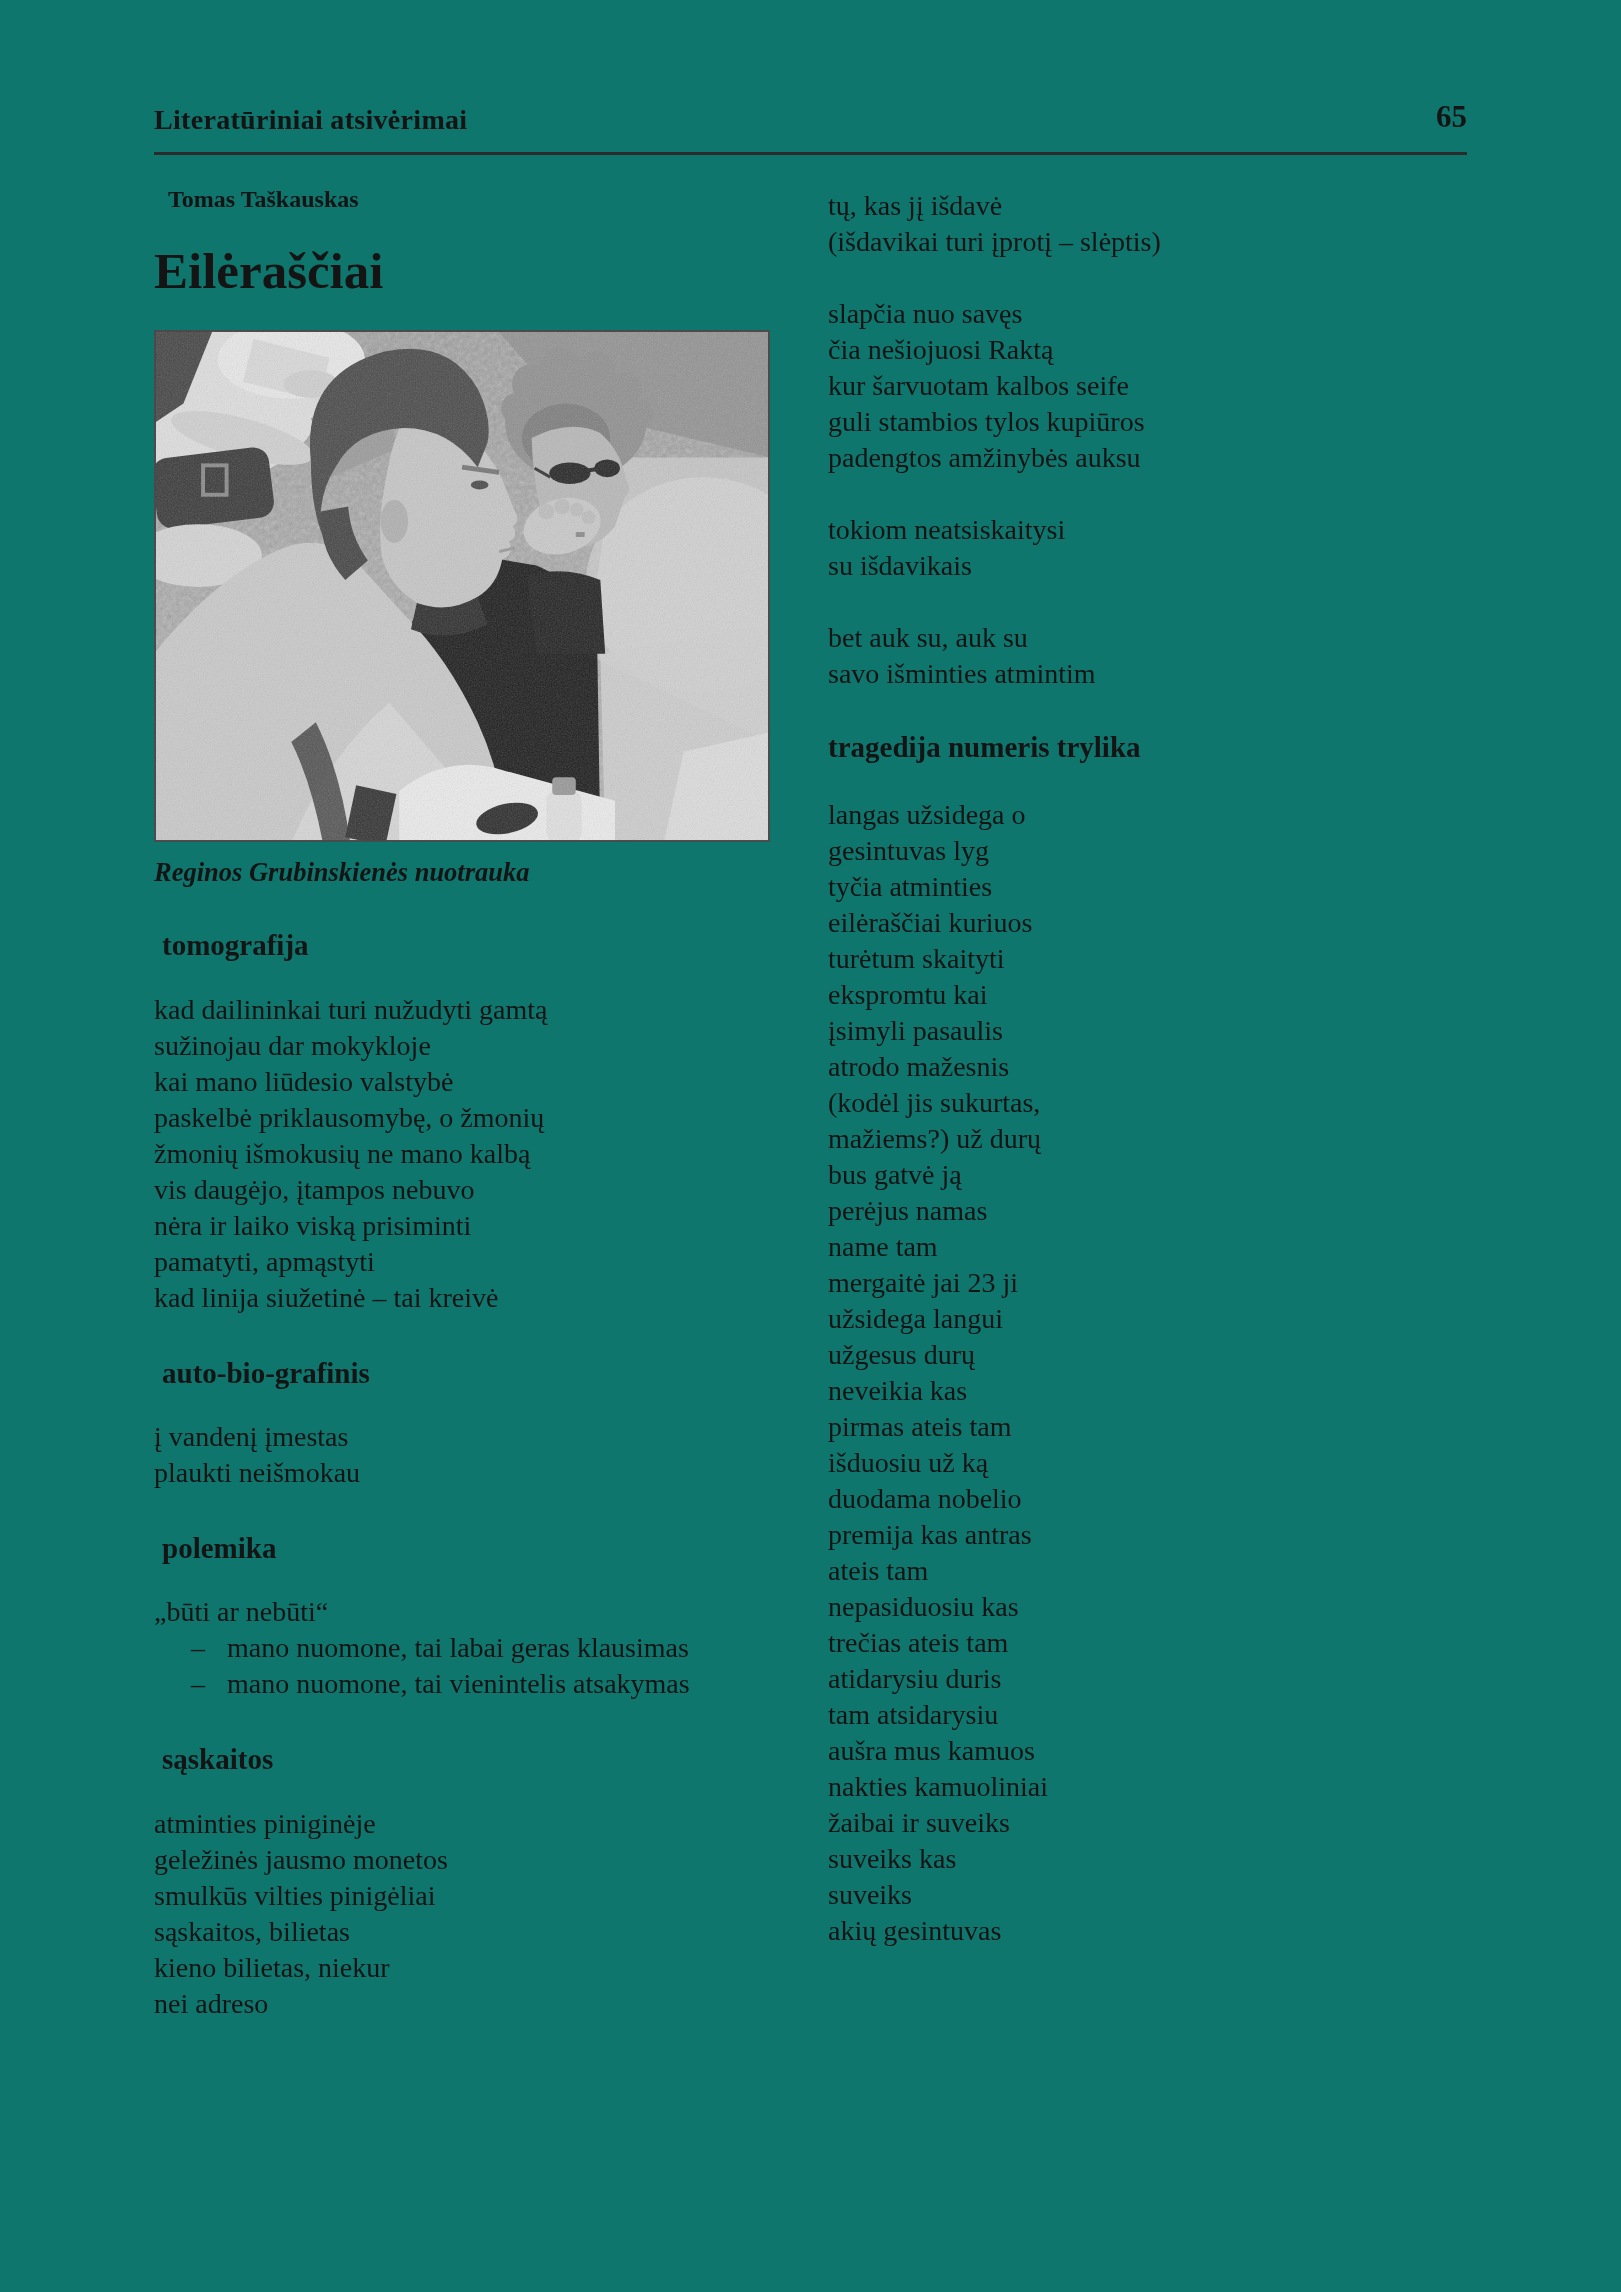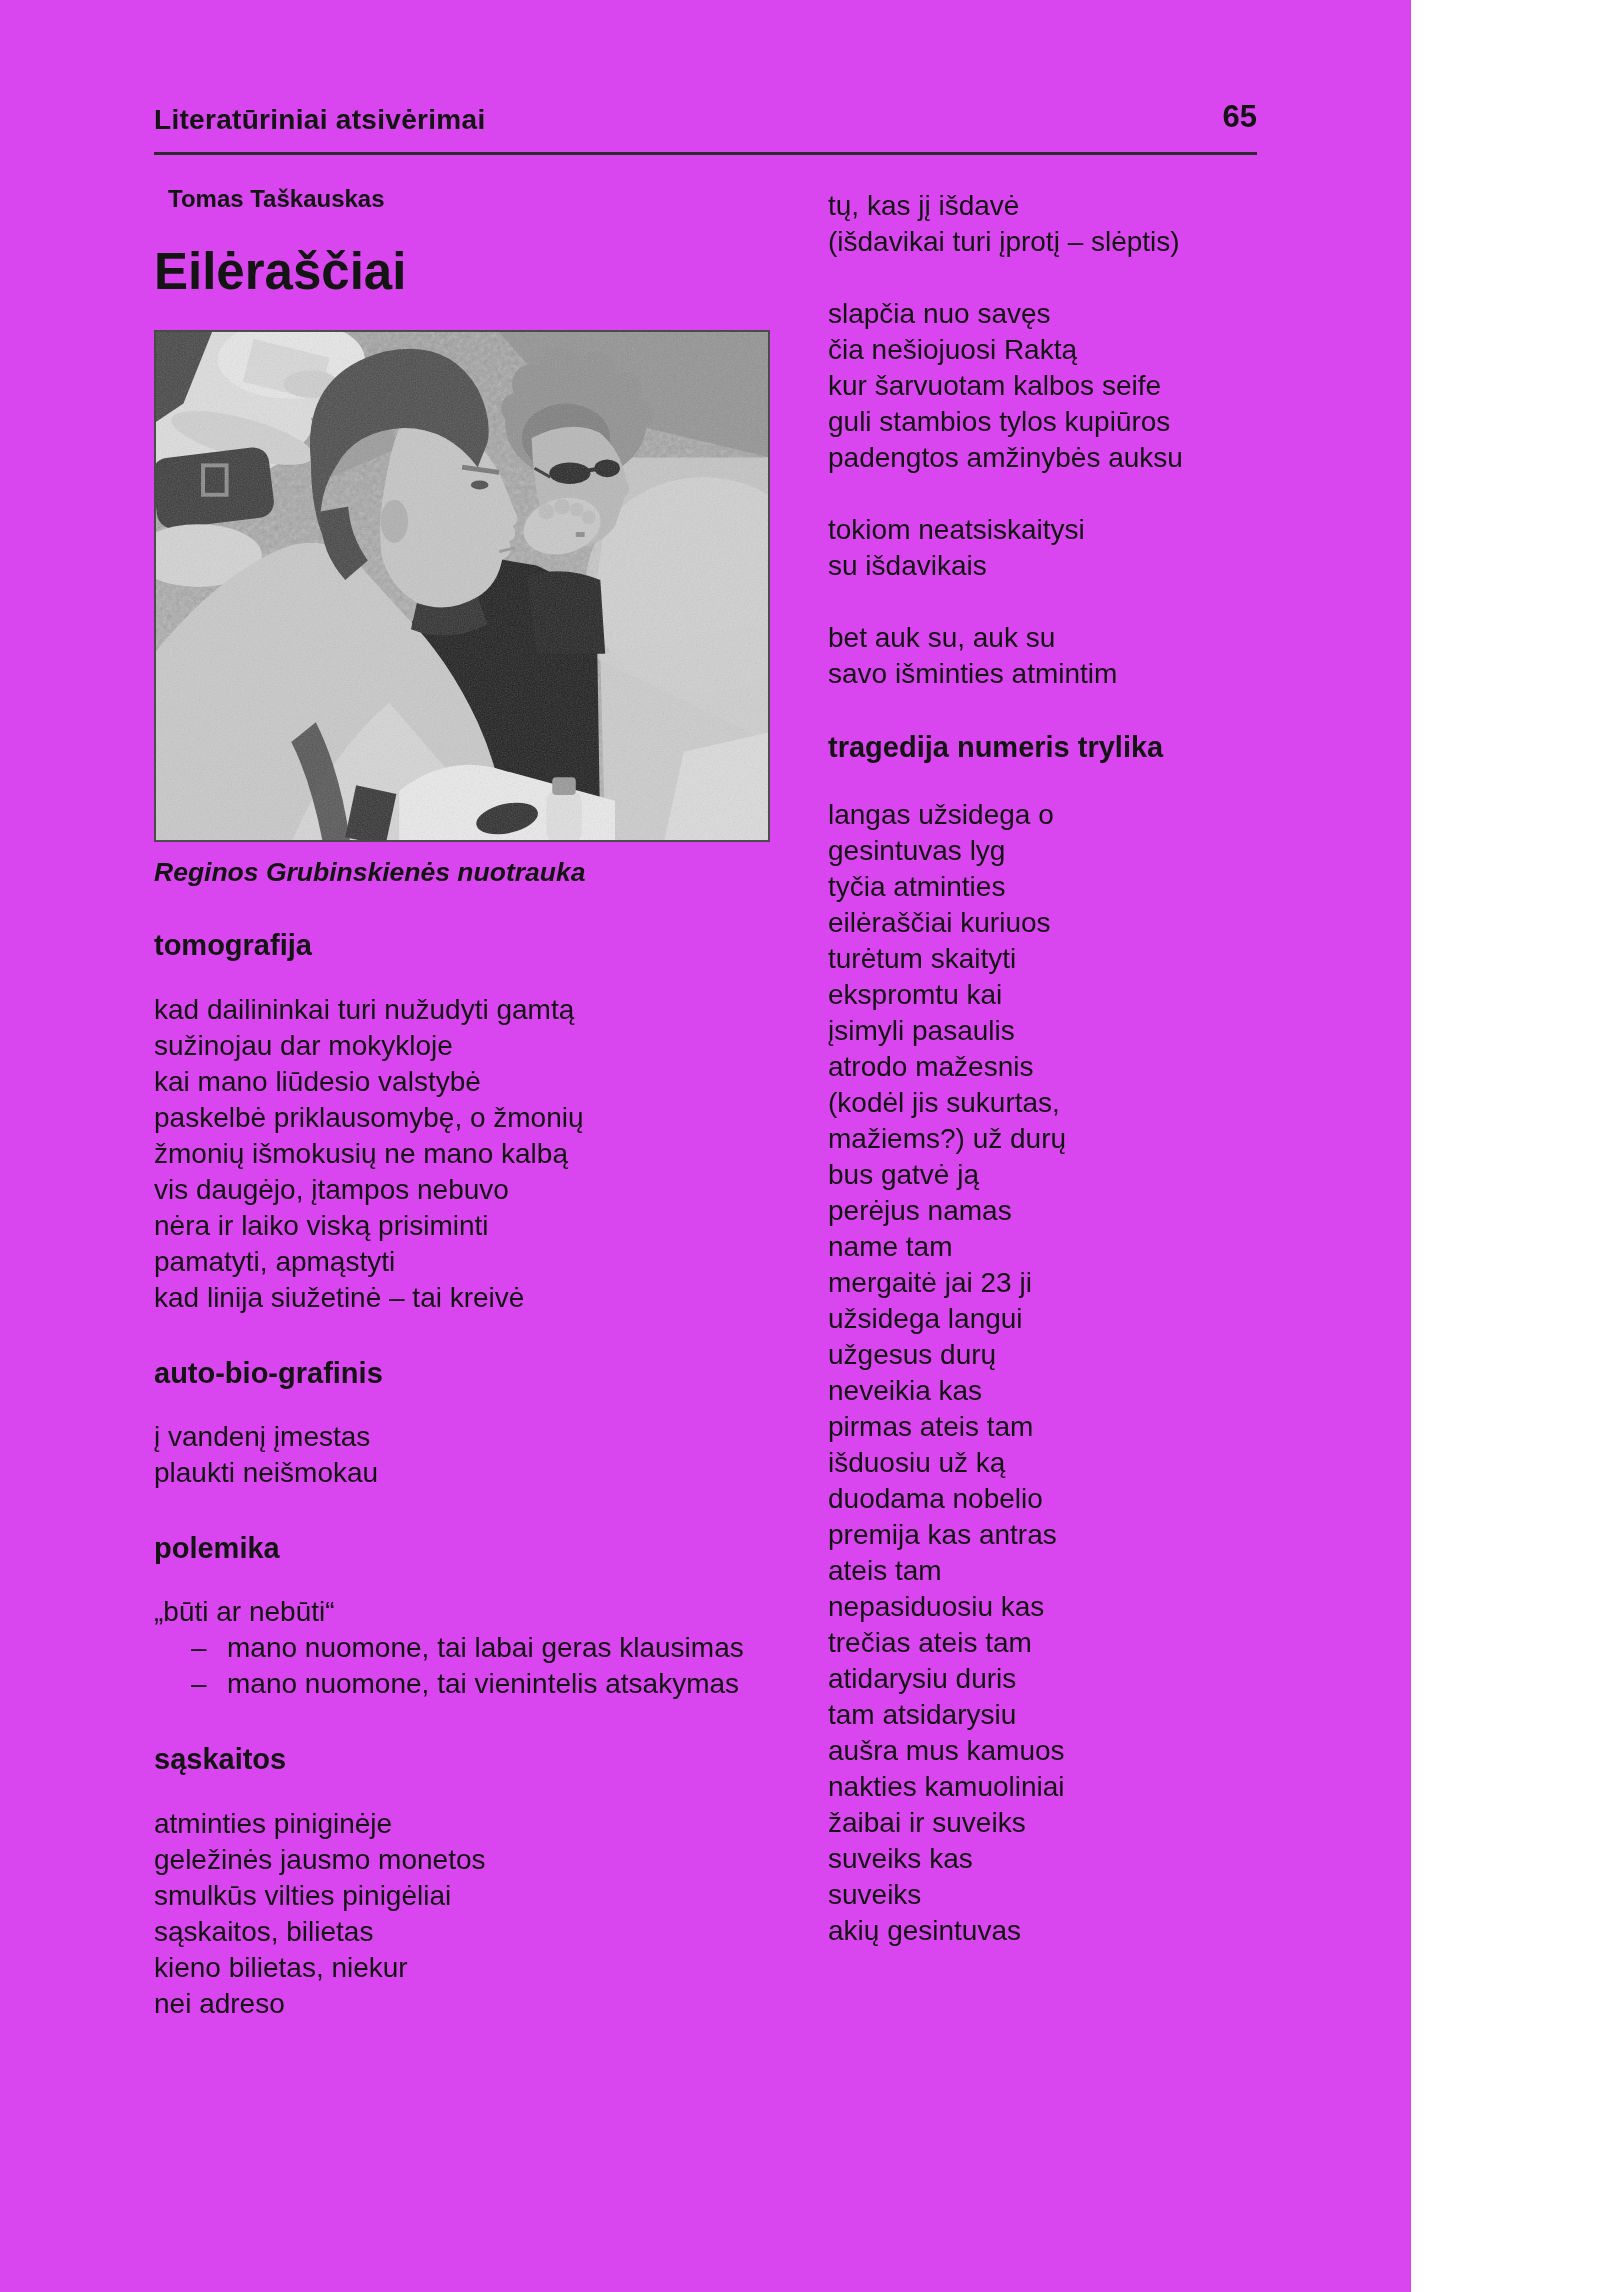--- a/index.html
+++ b/index.html
@@ -1,21 +1,21 @@
 <!DOCTYPE html>
 <html><head>
 <meta charset="utf-8">
 <style>
   html,body{margin:0;padding:0;background:#ffffff;}
   .page{
     position:relative;
-    width:1411px;height:2293px;
-    background:#d946ef;
+    width:1621px;height:2293px;
+    background:#0f766e;
     color:#141414;
-    font-family:Liberation Sans, sans-serif;
+    font-family:Liberation Serif, serif;
     overflow:hidden;
   }
   .running-head{
     position:absolute;left:154px;top:104px;
     font-size:28px;font-weight:bold;letter-spacing:0.3px;
   }
   .page-number{
     position:absolute;right:154px;top:99px;
     font-size:31px;font-weight:bold;text-align:center;
   }
@@ -27,21 +27,21 @@
     position:absolute;left:154px;top:174px;width:627px;padding-top:11.8px;
   }
   .col-right{
     position:absolute;left:828px;top:174px;width:647px;padding-top:13.7px;
   }
   .author{font-size:24px;font-weight:bold;line-height:1.1;margin-left:14px;}
   .collection-title{font-size:51px;font-weight:bold;line-height:1.05;margin-top:33px;}
   .photo-figure{margin:31px 0 0 0;width:616px;height:512px;line-height:0;}
   .photo-caption{margin-top:15.7px;font-size:26.5px;font-weight:bold;font-style:italic;}
   .section-heading{font-size:29px;font-weight:bold;line-height:1.15;}
-  .col-left .section-heading{margin:41px 0 29px;}
+  .col-left .section-heading{margin:41px 8px 29px;}
   .col-right .section-heading{margin:39px 0 33px;}
   .stanza{margin:0 0 36px;}
   .poem-line{font-size:28px;line-height:36px;}
   .poem-line.indented{display:flex;padding-left:37px;}
   .poem-line.indented .dash{flex:0 0 36px;width:36px;}
 </style>
 </head>
 <body>
 
 <div class="page">

